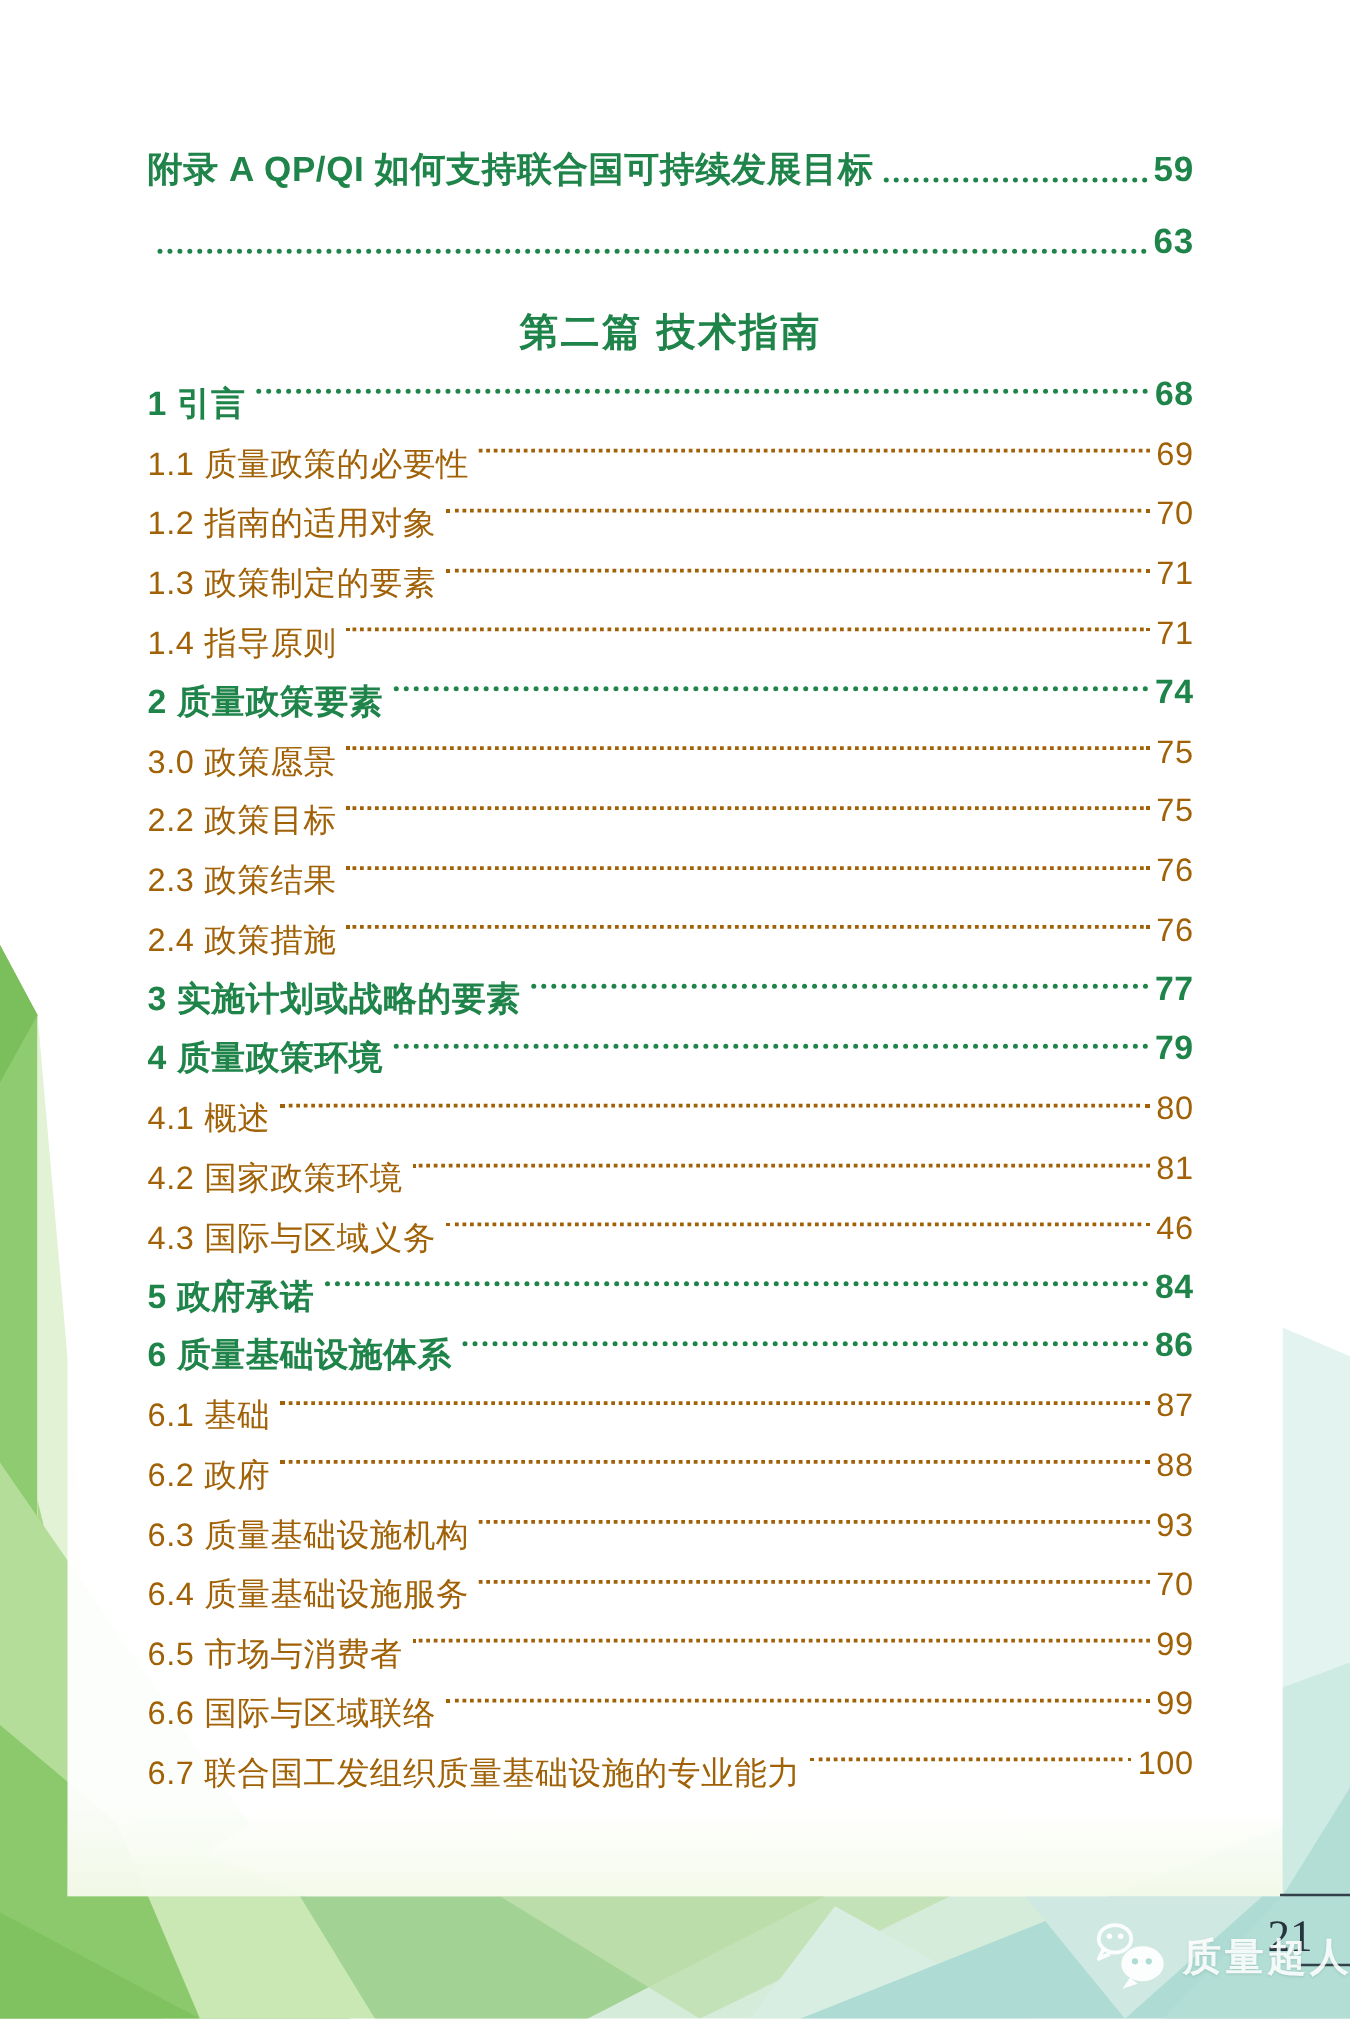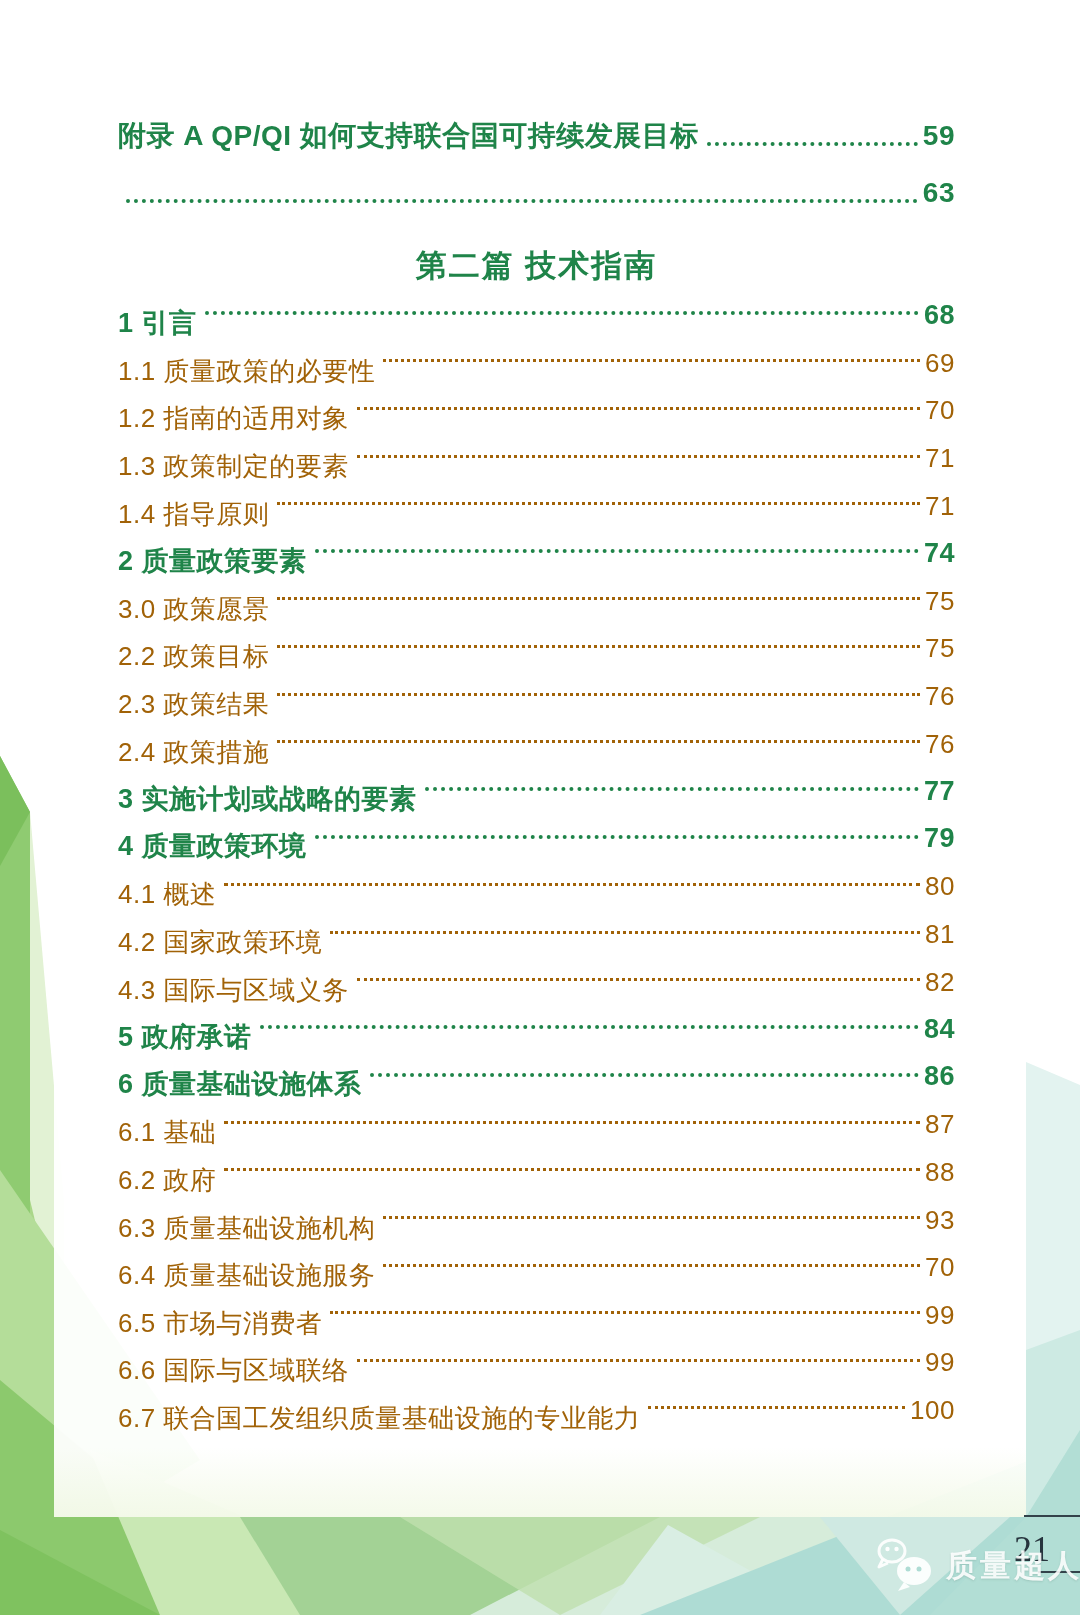--- a/index.html
+++ b/index.html
@@ -226,21 +226,21 @@
           <span class="pg">80</span>
         </div>
         <div class="row lvl2">
           <span class="lbl">4.2 国家政策环境</span>
           <span class="dots"></span>
           <span class="pg">81</span>
         </div>
         <div class="row lvl2">
           <span class="lbl">4.3 国际与区域义务</span>
           <span class="dots"></span>
-          <span class="pg">82</span>
+          <span class="pg">46</span>
         </div>
         <div class="row lvl1">
           <span class="lbl">5 政府承诺</span>
           <span class="dots"></span>
           <span class="pg">84</span>
         </div>
         <div class="row lvl1">
           <span class="lbl">6 质量基础设施体系</span>
           <span class="dots"></span>
           <span class="pg">86</span>

